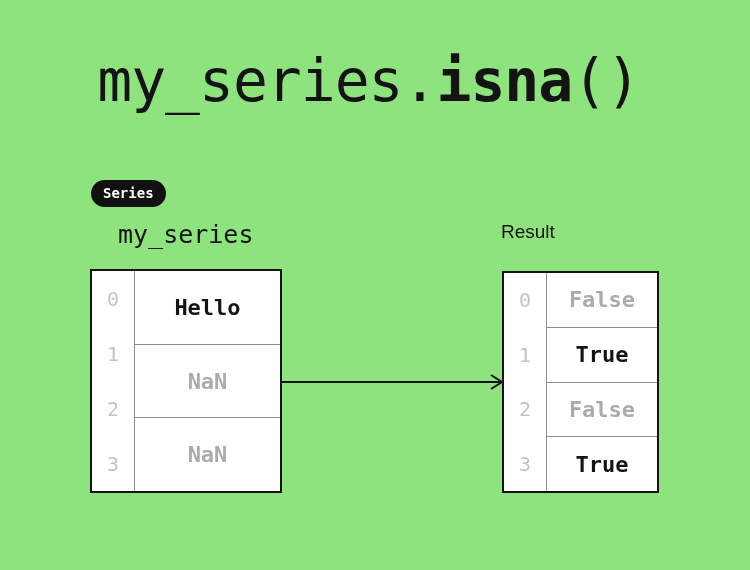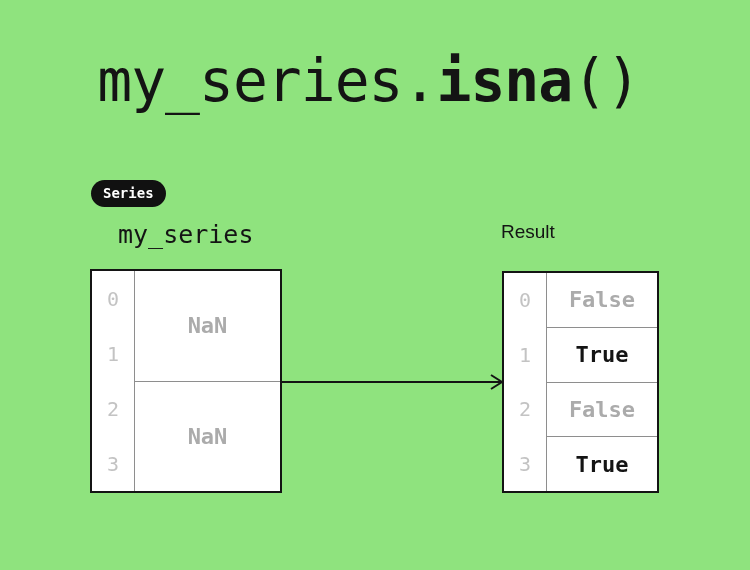--- a/index.html
+++ b/index.html
@@ -132,20 +132,21 @@
   <div class="result-label">Result</div>
 
   <div class="stable left">
     <div class="index-col">
       <div class="index-cell">0</div>
       <div class="index-cell">1</div>
       <div class="index-cell">2</div>
       <div class="index-cell">3</div>
     </div>
     <div class="value-col">
+      <div class="value-cell">Hello</div>
       <div class="value-cell muted">NaN</div>
       <div class="value-cell muted">NaN</div>
     </div>
   </div>
 
   <div class="arrow-wrap">
     <svg width="224" height="22" viewBox="0 0 224 22" aria-hidden="true">
       <line class="arrow-stroke" x1="1" y1="11" x2="221" y2="11"></line>
       <polyline class="arrow-stroke" points="210,4 221,11 210,18"></polyline>
     </svg>

